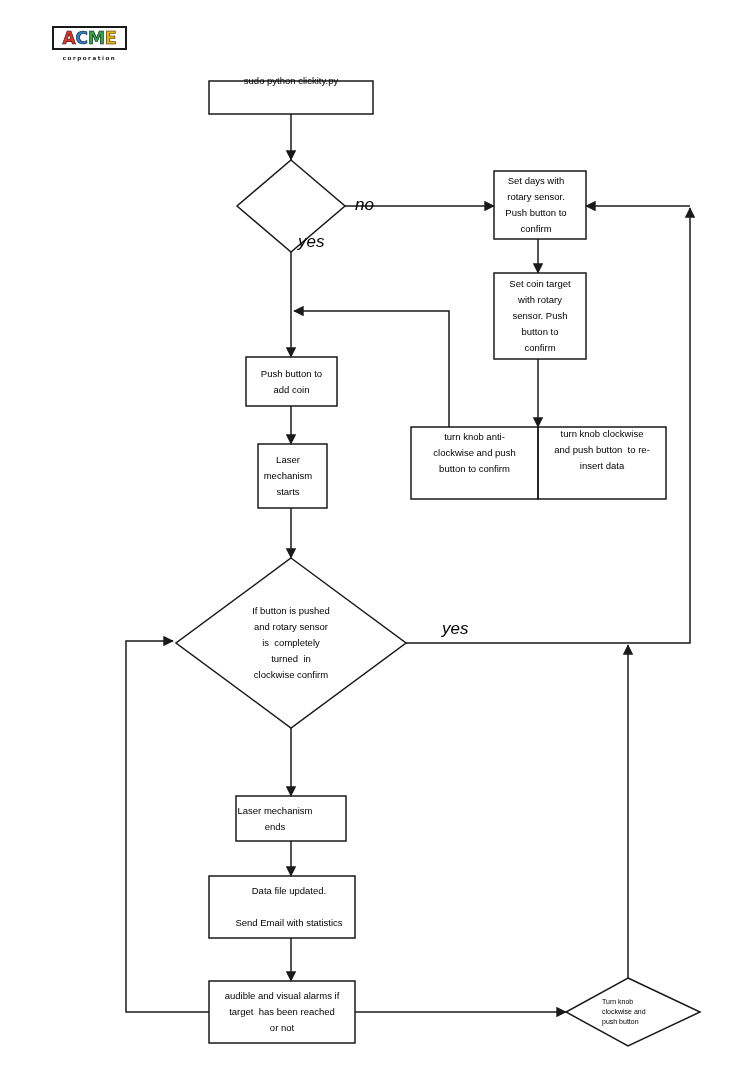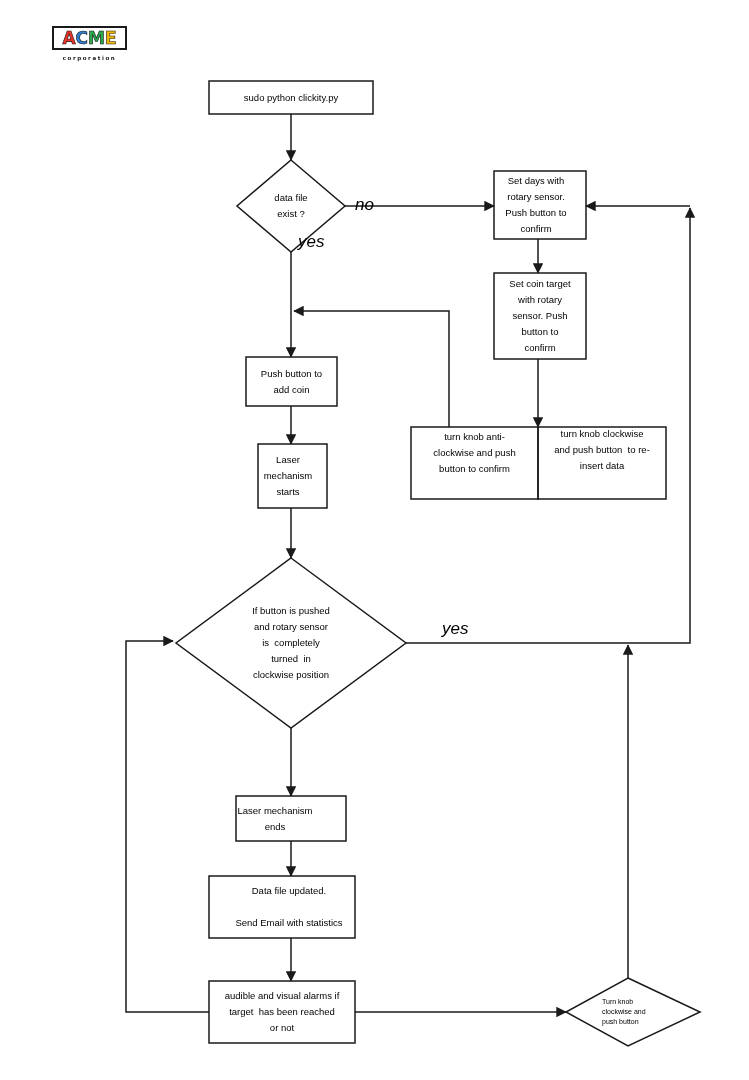--- a/index.html
+++ b/index.html
@@ -160,24 +160,22 @@
       <rect x="236" y="796" width="110" height="45"></rect>
 
       <rect x="209" y="876" width="146" height="62"></rect>
 
       <rect x="209" y="981" width="146" height="62"></rect>
 
       <polygon points="628,978 700,1012 628,1046 566,1012"></polygon>
     </g>
   </svg>
 
-  <div class="node-text" style="left:209px; top:81px; width:164px; height:33px;text-align:right;">sudo python clickity.py</div>
-
-  <div class="node-text" style="left:241px; top:180px; width:100px; height:52px;">data file
-exist ?</div>
+  <div class="node-text" style="left:209px; top:64px; width:164px; height:33px;text-align:right;">sudo python clickity.py</div>
+
 
   <div class="node-text" style="left:494px; top:171px; width:84px; height:68px;">Set days with
 rotary sensor.
 Push button to
 confirm</div>
 
   <div class="node-text" style="left:494px; top:273px; width:92px; height:86px;">Set coin target
 with rotary
 sensor. Push
 button to
@@ -195,21 +193,21 @@
 add coin</div>
 
   <div class="node-text" style="left:258px; top:444px; width:60px; height:64px;">Laser
 mechanism
 starts</div>
 
   <div class="node-text" style="left:211px; top:598px; width:160px; height:90px;">If button is pushed
 and rotary sensor
 is  completely
 turned  in
-clockwise position</div>
+clockwise confirm</div>
 
   <div class="node-text" style="left:220px; top:796px; width:110px; height:45px;">Laser mechanism
 ends</div>
 
   <div class="node-text" style="left:209px; top:876px; width:160px; height:62px;">Data file updated.
 
 Send Email with statistics</div>
 
   <div class="node-text" style="left:209px; top:981px; width:146px; height:62px;">audible and visual alarms if
 target  has been reached

